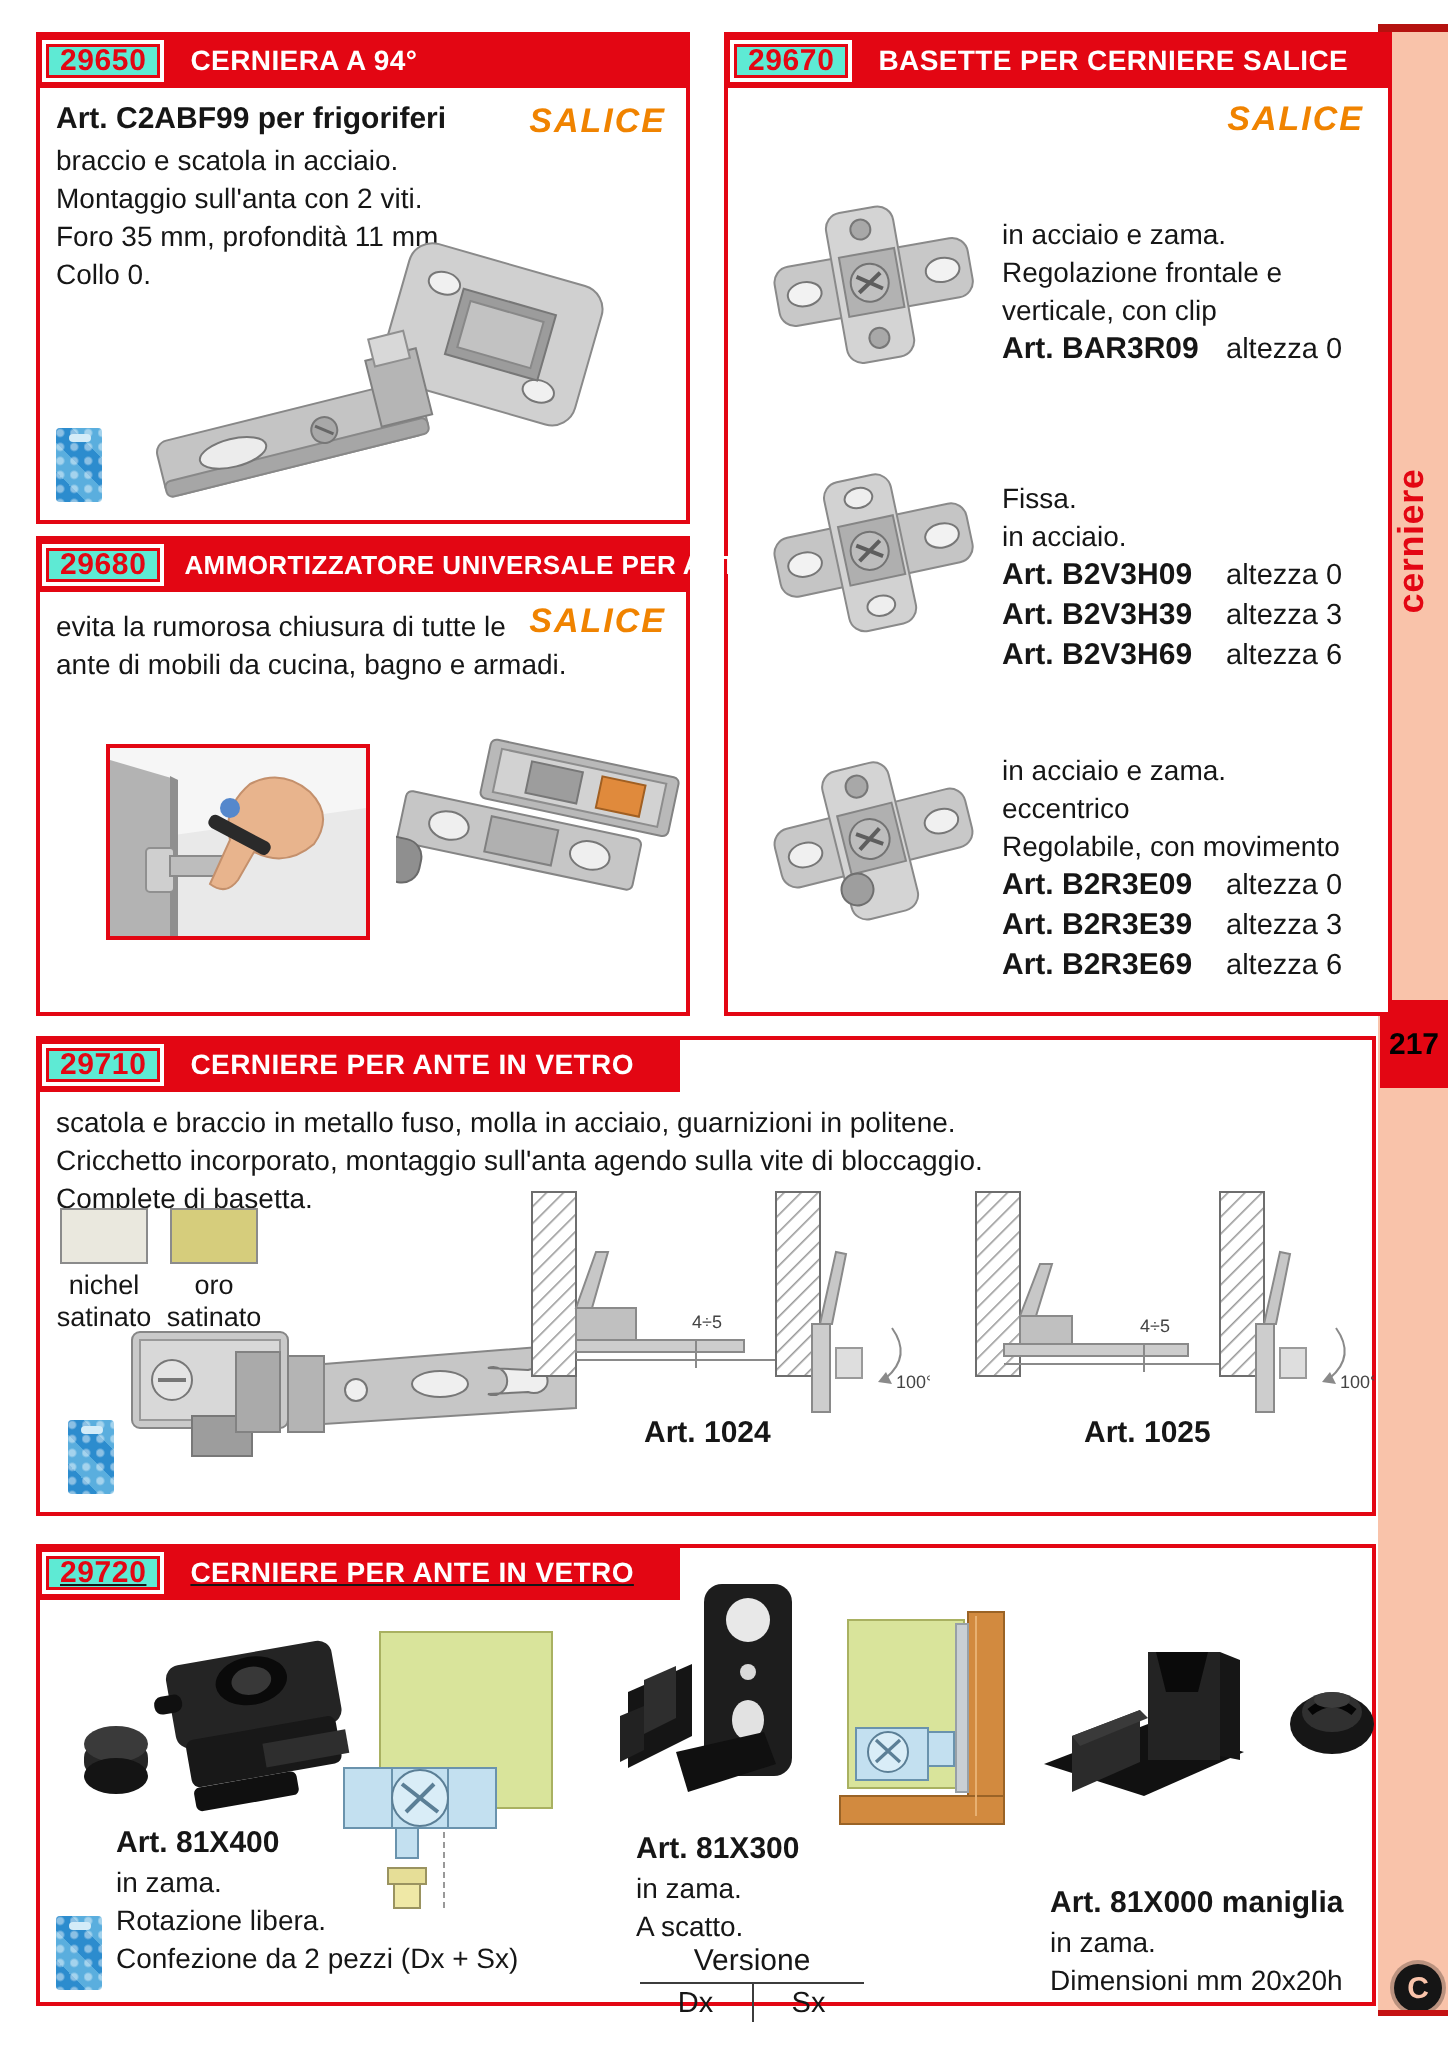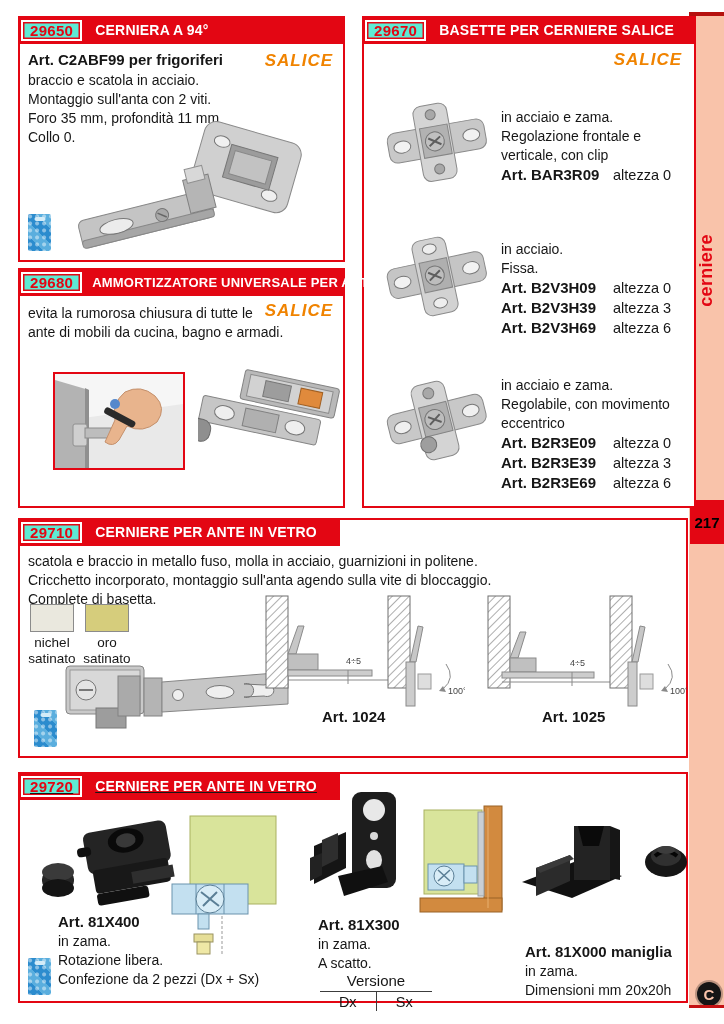--- a/index.html
+++ b/index.html
@@ -161,44 +161,44 @@
         <ellipse cx="24" cy="45" rx="8.5" ry="6" fill="#f2f2f2" stroke="#777"></ellipse>
         <ellipse cx="94" cy="45" rx="8.5" ry="6" fill="#f2f2f2" stroke="#777"></ellipse>
         <rect x="44" y="30" width="28" height="30" fill="#afafaf" stroke="#858585"></rect>
         <circle cx="57" cy="45" r="9.5" fill="#bdbdbd" stroke="#737373"></circle>
         <path d="M51,41 l12,8 M63,41 l-12,8" stroke="#5e5e5e" stroke-width="2"></path>
         <ellipse cx="57" cy="18" rx="7" ry="5" fill="#eee" stroke="#777"></ellipse>
         <ellipse cx="57" cy="73" rx="7" ry="5" fill="#eee" stroke="#777"></ellipse>
       </g>
     </svg>
     <div class="abs" style="left:137px; top:222px;">
+      <div class="t14">Fissa.</div>
       <div class="t14">in acciaio.</div>
-      <div class="t14">Fissa.</div>
       <div class="artline"><b>Art. B2V3H09</b><span>altezza 0</span></div>
       <div class="artline"><b>Art. B2V3H39</b><span>altezza 3</span></div>
       <div class="artline"><b>Art. B2V3H69</b><span>altezza 6</span></div>
     </div>
 
     <svg class="abs" style="left:14px; top:352px;" width="118" height="100" viewBox="0 0 118 100">
       <g transform="rotate(-14 59 50)">
         <rect x="10" y="34" width="98" height="30" rx="8" fill="#c8c8c8" stroke="#8a8a8a"></rect>
         <rect x="40" y="12" width="34" height="76" rx="8" fill="#d4d4d4" stroke="#8a8a8a"></rect>
         <ellipse cx="24" cy="49" rx="8.5" ry="6" fill="#f0f0f0" stroke="#777"></ellipse>
         <ellipse cx="94" cy="49" rx="8.5" ry="6" fill="#f0f0f0" stroke="#777"></ellipse>
         <rect x="44" y="34" width="28" height="30" fill="#b0b0b0" stroke="#858585"></rect>
         <circle cx="57" cy="49" r="10" fill="#bdbdbd" stroke="#737373"></circle>
         <path d="M51,45 l12,8 M63,45 l-12,8" stroke="#5e5e5e" stroke-width="2"></path>
         <circle cx="45" cy="72" r="8" fill="#9e9e9e" stroke="#6f6f6f"></circle>
         <circle cx="57" cy="22" r="5.5" fill="#a8a8a8" stroke="#777"></circle>
       </g>
     </svg>
     <div class="abs" style="left:137px; top:358px;">
       <div class="t14">in acciaio e zama.</div>
+      <div class="t14">eccentrico</div>
       <div class="t14">Regolabile, con movimento</div>
-      <div class="t14">eccentrico</div>
       <div class="artline"><b>Art. B2R3E09</b><span>altezza 0</span></div>
       <div class="artline"><b>Art. B2R3E39</b><span>altezza 3</span></div>
       <div class="artline"><b>Art. B2R3E69</b><span>altezza 6</span></div>
     </div>
   </section>
 
   <section class="sec" style="left:18px; top:268px; width:327px; height:240px;">
     <div class="hdr full">
       <span class="codebox">29680</span>
       <span class="hdr-title" style="font-size:13px; margin-left:10px;">AMMORTIZZATORE UNIVERSALE PER ANTE</span>

